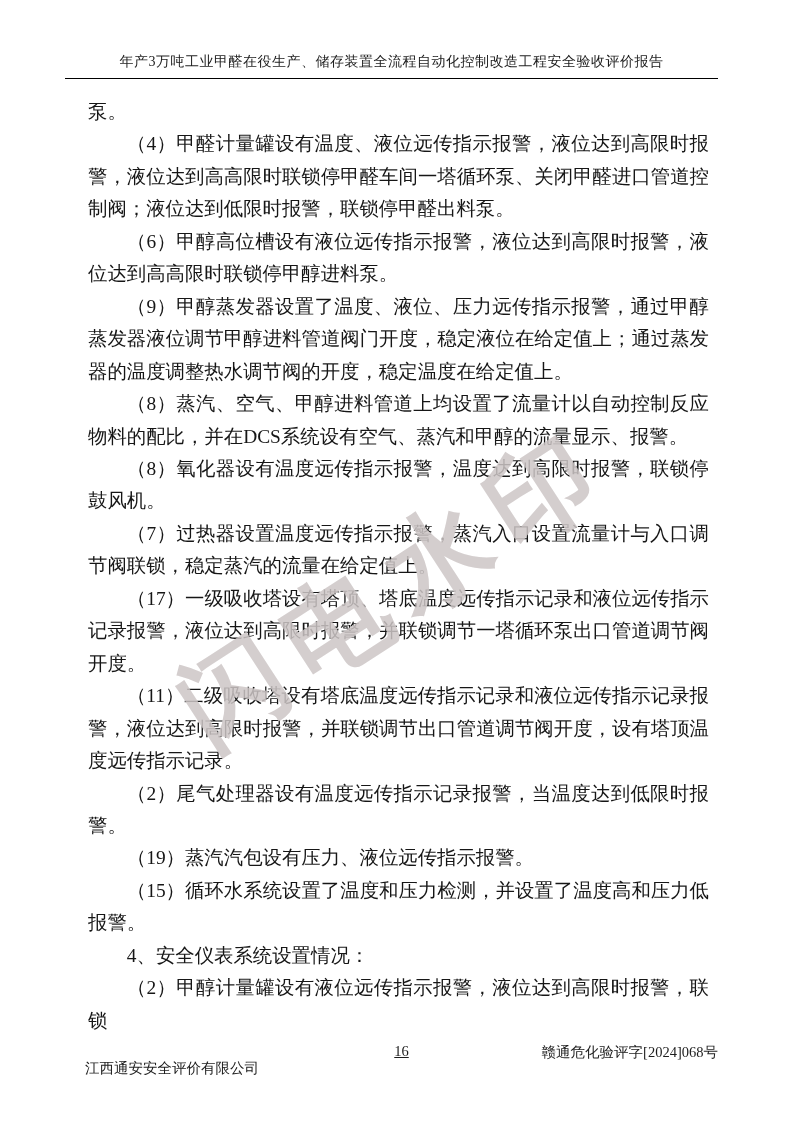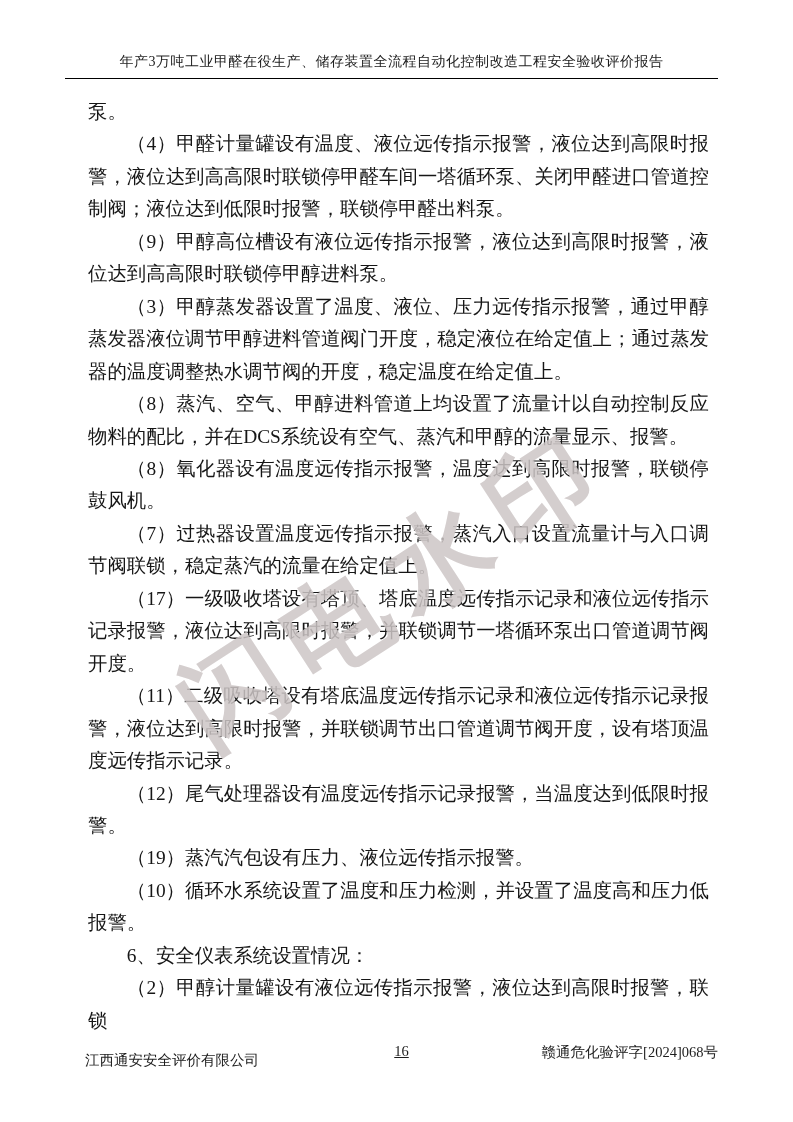--- a/index.html
+++ b/index.html
@@ -78,21 +78,21 @@
     top: 1043px;
     left: 85px;
     width: 633px;
     height: 22px;
     font-size: 14.5px;
     color: #1c1c1c;
   }
   .footer-company {
     position: absolute;
     left: 0;
-    top: 8px;
+    top: 16px;
   }
   .footer-page-number {
     position: absolute;
     left: 0;
     top: 0;
     width: 100%;
     text-align: center;
     text-decoration: underline;
   }
   .footer-doc-number {
@@ -107,31 +107,31 @@
 <div class="page">
 
   <div class="header-title">年产3万吨工业甲醛在役生产、储存装置全流程自动化控制改造工程安全验收评价报告</div>
   <div class="header-rule"></div>
 
   <div class="watermark">闪电水印</div>
 
   <div class="doc-body">
     <p class="cont">泵。</p>
     <p>（4）甲醛计量罐设有温度、液位远传指示报警，液位达到高限时报警，液位达到高高限时联锁停甲醛车间一塔循环泵、关闭甲醛进口管道控制阀；液位达到低限时报警，联锁停甲醛出料泵。</p>
-    <p>（9）甲醇高位槽设有液位远传指示报警，液位达到高限时报警，液位达到高高限时联锁停甲醇进料泵。</p>
-    <p>（3）甲醇蒸发器设置了温度、液位、压力远传指示报警，通过甲醇蒸发器液位调节甲醇进料管道阀门开度，稳定液位在给定值上；通过蒸发器的温度调整热水调节阀的开度，稳定温度在给定值上。</p>
+    <p>（6）甲醇高位槽设有液位远传指示报警，液位达到高限时报警，液位达到高高限时联锁停甲醇进料泵。</p>
+    <p>（9）甲醇蒸发器设置了温度、液位、压力远传指示报警，通过甲醇蒸发器液位调节甲醇进料管道阀门开度，稳定液位在给定值上；通过蒸发器的温度调整热水调节阀的开度，稳定温度在给定值上。</p>
     <p>（8）蒸汽、空气、甲醇进料管道上均设置了流量计以自动控制反应物料的配比，并在DCS系统设有空气、蒸汽和甲醇的流量显示、报警。</p>
     <p>（8）氧化器设有温度远传指示报警，温度达到高限时报警，联锁停鼓风机。</p>
     <p>（7）过热器设置温度远传指示报警，蒸汽入口设置流量计与入口调节阀联锁，稳定蒸汽的流量在给定值上。</p>
     <p>（17）一级吸收塔设有塔顶、塔底温度远传指示记录和液位远传指示记录报警，液位达到高限时报警，并联锁调节一塔循环泵出口管道调节阀开度。</p>
     <p>（11）二级吸收塔设有塔底温度远传指示记录和液位远传指示记录报警，液位达到高限时报警，并联锁调节出口管道调节阀开度，设有塔顶温度远传指示记录。</p>
-    <p>（12）尾气处理器设有温度远传指示记录报警，当温度达到低限时报警。</p>
+    <p>（2）尾气处理器设有温度远传指示记录报警，当温度达到低限时报警。</p>
     <p>（19）蒸汽汽包设有压力、液位远传指示报警。</p>
-    <p>（10）循环水系统设置了温度和压力检测，并设置了温度高和压力低报警。</p>
-    <p>6、安全仪表系统设置情况：</p>
+    <p>（15）循环水系统设置了温度和压力检测，并设置了温度高和压力低报警。</p>
+    <p>4、安全仪表系统设置情况：</p>
     <p>（2）甲醇计量罐设有液位远传指示报警，液位达到高限时报警，联锁</p>
   </div>
 
   <div class="page-footer">
     <span class="footer-company">江西通安安全评价有限公司</span>
     <span class="footer-page-number">16</span>
     <span class="footer-doc-number">赣通危化验评字[2024]068号</span>
   </div>
 
 </div>

